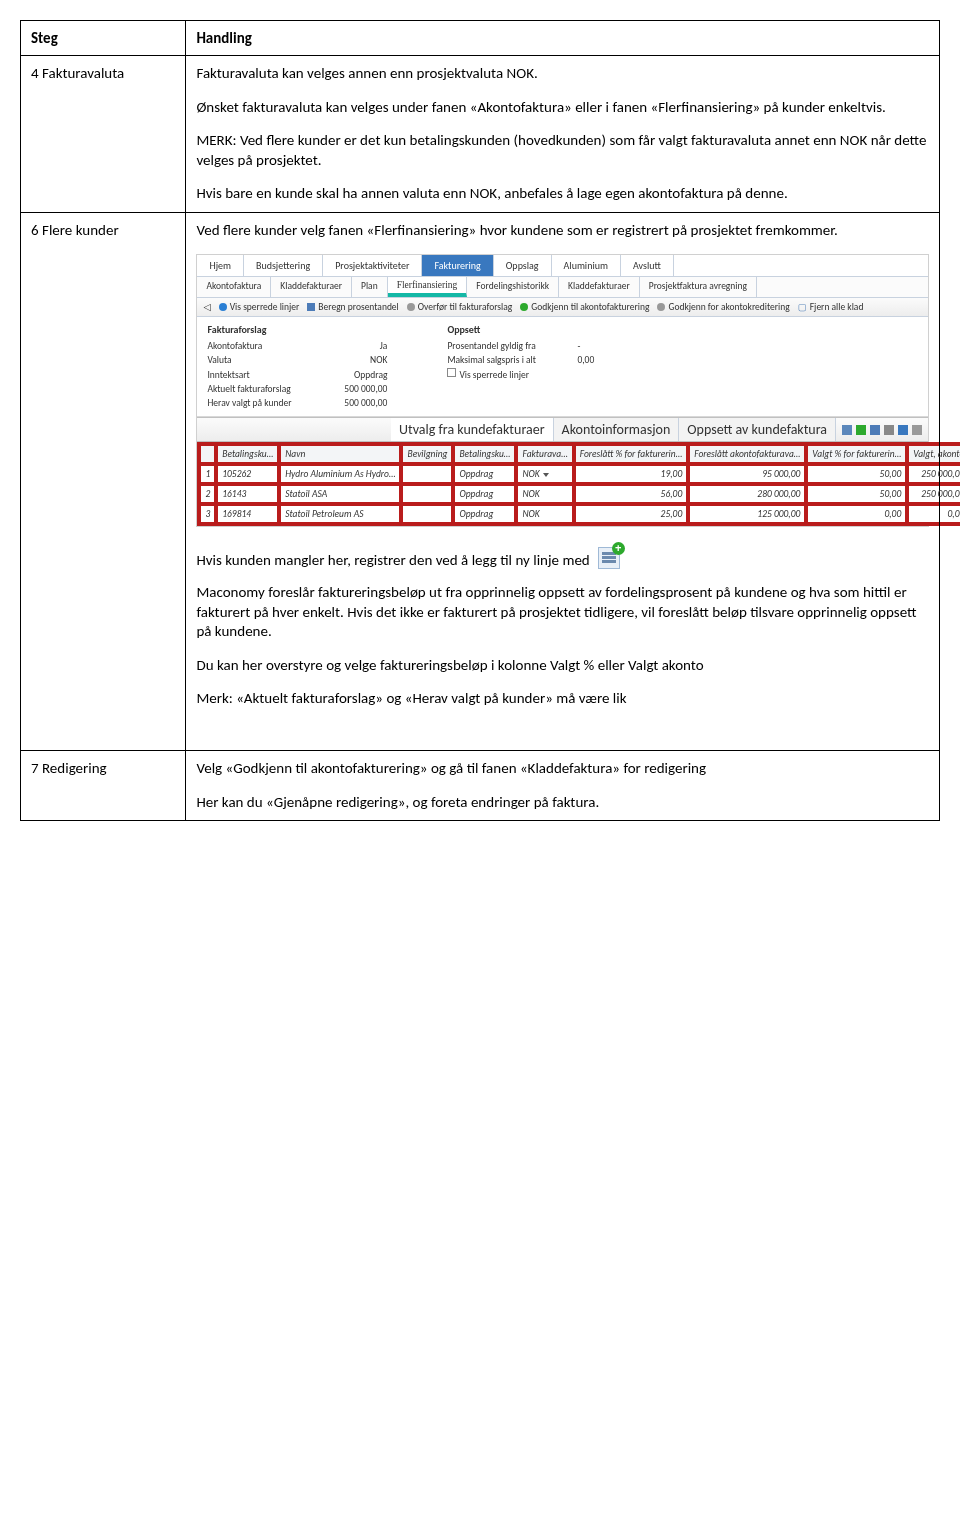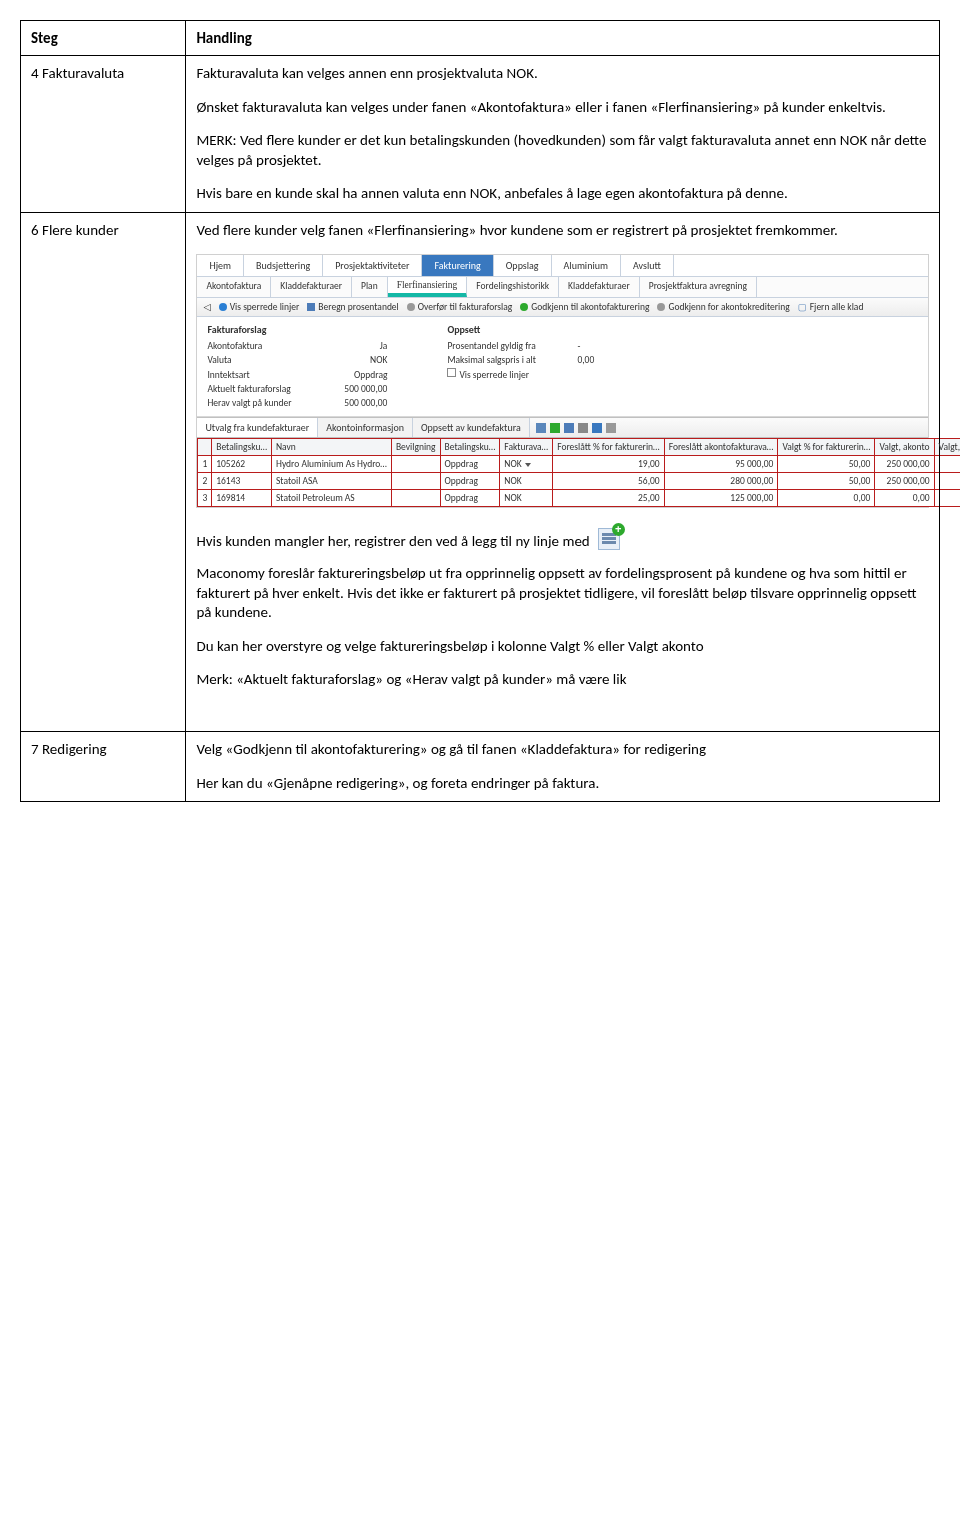--- a/index.html
+++ b/index.html
@@ -96,28 +96,29 @@
   .kv .k { width:120px; }
   .kv .v { width:60px; text-align:right; }
   .kv .v2 { width:auto; padding-left:10px; }
   .chk { width:9px;height:9px;border:1px solid #888;display:inline-block;margin-right:3px;vertical-align:middle; }
   .inner-tabs {
     display: flex;
     align-items:center;
     background: linear-gradient(#fbfbfb,#ededed);
     border-top:1px solid #c0c0c0;
     border-bottom:1px solid #c0c0c0;
-    font-size:10px;
+    font-size:14px;
+    justify-content:flex-end;
   }
   .inner-tabs .tab { padding:3px 8px; border-right:1px solid #c8d2df; background:#f3f3f3; }
   .inner-tabs .tab:first-child { background:#fff; }
   .inner-tabs .tb-icons { padding:0 6px; display:flex; gap:4px; align-items:center; }
   .tb-ico { width:10px; height:10px; display:inline-block; }
   .data-table { width:100%; border-collapse:collapse; font-size:9.5px; background:#fff; }
-  .data-table th, .data-table td { border:1px solid #b91c1c; padding:2px 4px; text-align:left; white-space:nowrap; }
+  .data-table th, .data-table td { border:4px solid #b91c1c; padding:2px 4px; text-align:left; white-space:nowrap;font-style:italic; }
   .data-table th { background:#f3f5f7; font-weight:normal; vertical-align:top; }
   .data-table .num { text-align:right; }
   .data-table .drop { display:inline-block; width:0;height:0;border-left:3px solid transparent;border-right:3px solid transparent;border-top:4px solid #555;margin-left:3px;vertical-align:middle; }
   .add-icon {
     display:inline-block; width:22px; height:22px; position:relative;
     background:#e8eff7; border:1px solid #9fb9d6; vertical-align:middle;
     margin-left:4px;
   }
   .add-icon::before {
     content:""; position:absolute; top:4px; left:3px; width:14px; height:3px; background:#6b89ad;

